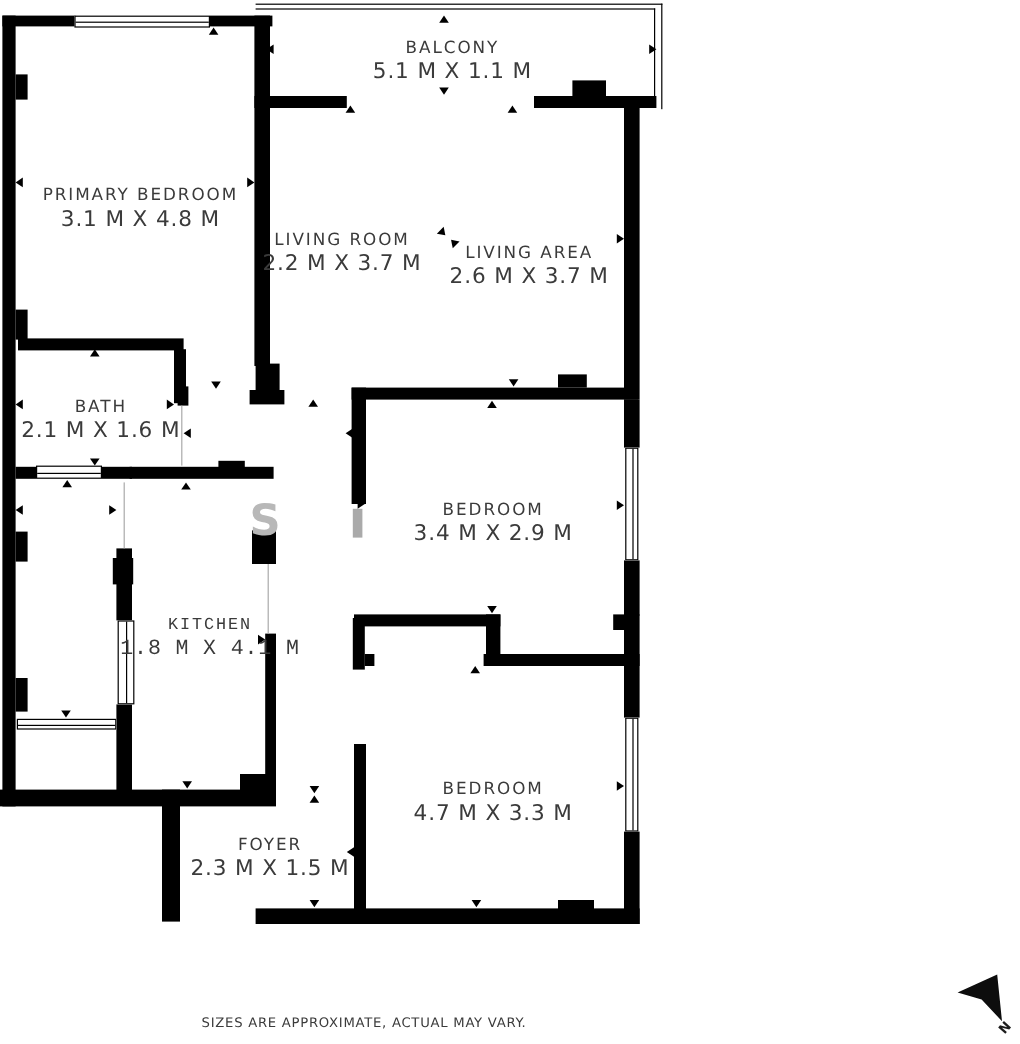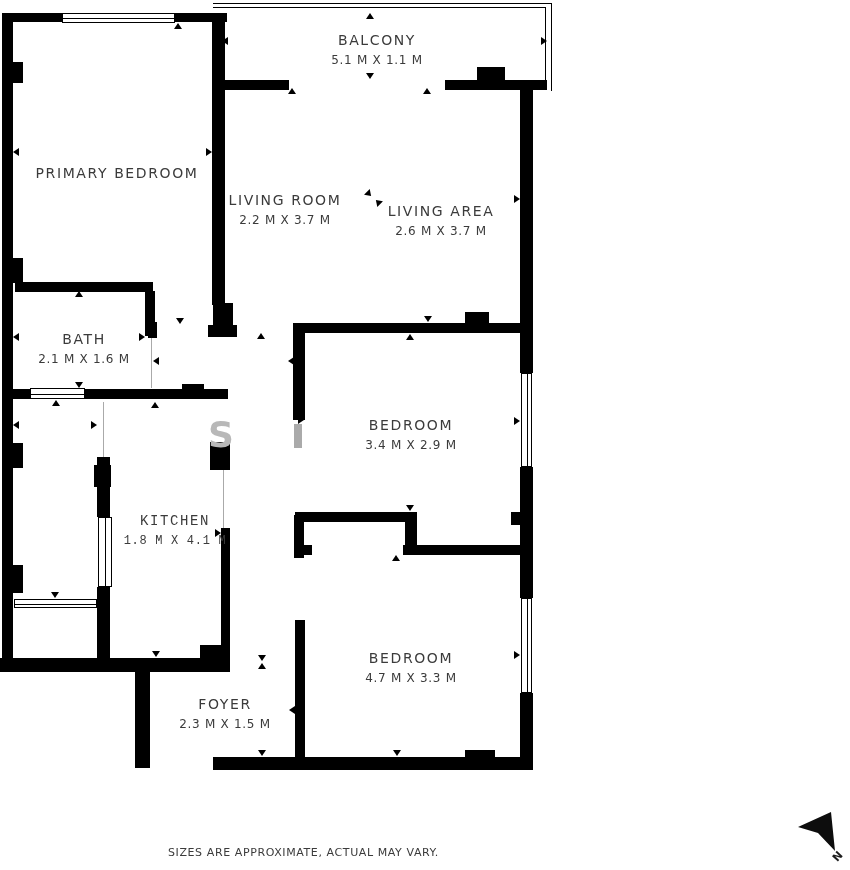--- a/index.html
+++ b/index.html
@@ -17,21 +17,21 @@
   .tri{position:absolute;width:0;height:0;z-index:3;}
   .tri.up{border-left:4.5px solid transparent;border-right:4.5px solid transparent;border-bottom:6px solid #000;}
   .tri.down{border-left:4.5px solid transparent;border-right:4.5px solid transparent;border-top:6px solid #000;}
   .tri.left{border-top:4.5px solid transparent;border-bottom:4.5px solid transparent;border-right:6px solid #000;}
   .tri.right{border-top:4.5px solid transparent;border-bottom:4.5px solid transparent;border-left:6px solid #000;}
   .tri.se{transform:rotate(45deg);}
   .tri.nw{transform:rotate(225deg);}
   .room-label{position:absolute;transform:translate(-50%,-50%);text-align:center;
               color:var(--text,#3b3b3b);white-space:nowrap;z-index:4;}
   .room-name{font-size:14px;letter-spacing:1.6px;line-height:20px;}
-  .room-dims{font-size:12px;letter-spacing:0.7px;line-height:20px;}
+  .room-dims{font-size:18px;letter-spacing:0.7px;line-height:20px;}
   .watermark{position:absolute;left:208px;top:417px;font-size:36px;font-weight:600;
              color:var(--watermark,#b8b8b8);z-index:5;line-height:1;}
   .disclaimer{position:absolute;left:168px;top:846px;font-size:11px;letter-spacing:0.6px;
               color:var(--text,#3b3b3b);z-index:4;}
   .compass{position:absolute;left:792px;top:806px;width:60px;height:62px;z-index:4;}
   .compass-n{position:absolute;left:41px;top:44px;font-size:11px;font-weight:600;
              color:#1c1c1c;transform:rotate(-48deg);}
 </style>
 </head>
 <body>
@@ -153,20 +153,21 @@
   <div class="tri right" style="left:514px;top:651px;"></div>
   <div class="tri right se" style="left:366px;top:190px;"></div>
   <div class="tri right nw" style="left:375px;top:198px;"></div>
 
   <div class="room-label" style="left:377px;top:50px;">
     <div class="room-name">BALCONY</div>
     <div class="room-dims">5.1 M X 1.1 M</div>
   </div>
   <div class="room-label" style="left:117px;top:173px;">
     <div class="room-name">PRIMARY BEDROOM</div>
+    <div class="room-dims">3.1 M X 4.8 M</div>
   </div>
   <div class="room-label" style="left:285px;top:210px;">
     <div class="room-name">LIVING ROOM</div>
     <div class="room-dims">2.2 M X 3.7 M</div>
   </div>
   <div class="room-label" style="left:441px;top:221px;">
     <div class="room-name">LIVING AREA</div>
     <div class="room-dims">2.6 M X 3.7 M</div>
   </div>
   <div class="room-label" style="left:84px;top:349px;">

